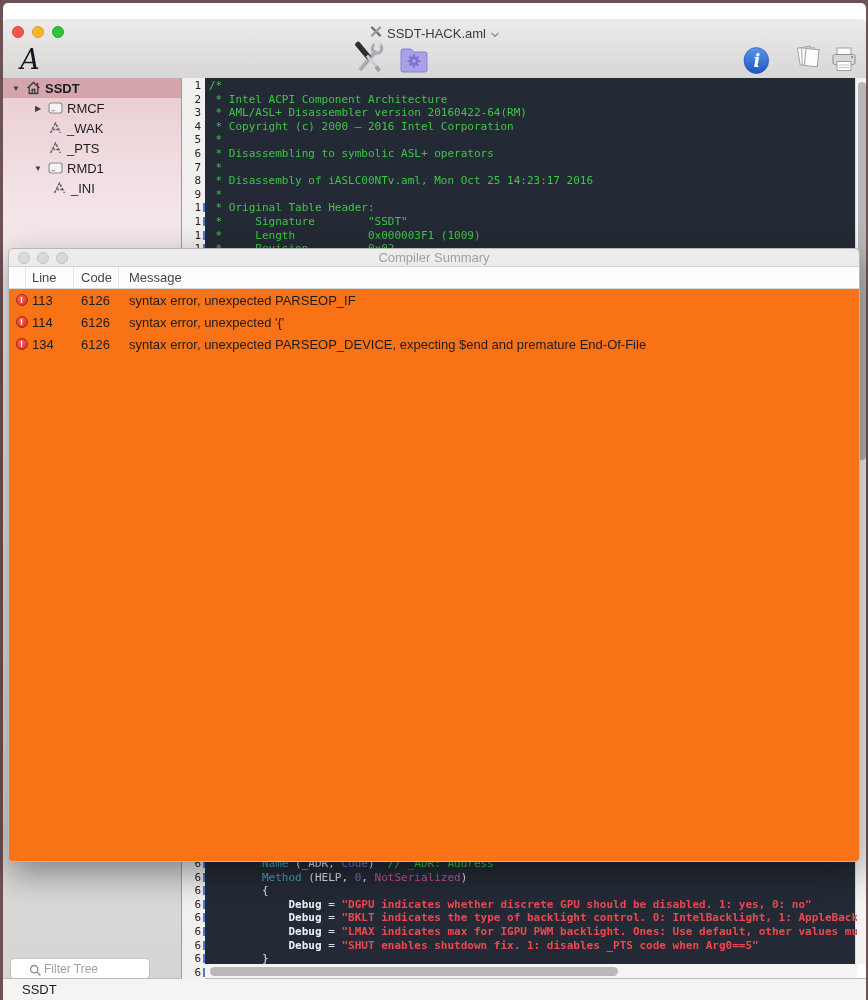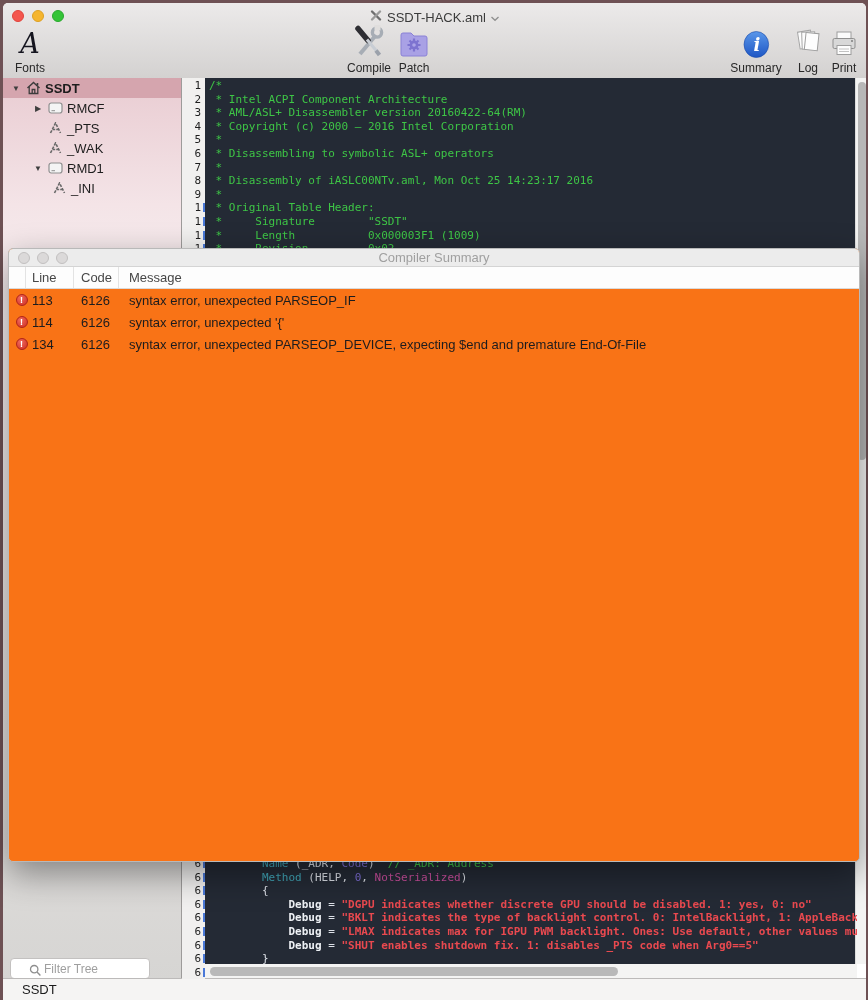--- a/index.html
+++ b/index.html
@@ -4,21 +4,21 @@
 <style>
   * { margin:0; padding:0; box-sizing:border-box; }
   html,body { width:868px; height:1000px; overflow:hidden; background:#6e5154;
     font-family:"Liberation Sans", sans-serif; }
   .screen { position:relative; width:868px; height:1000px; }
 
   
   .window { position:absolute; left:3px; top:3px; width:863px; height:997px;
     background:#fff; border-radius:5px 5px 0 0; overflow:hidden; }
 
-  .header { position:absolute; left:0; top:0; width:100%; height:80px;
+  .header { position:absolute; left:0; top:16px; width:100%; height:80px;
     background:linear-gradient(#eceaea,#d2d0cf); border-bottom:1px solid #a8a6a5;
     border-radius:5px 5px 0 0; }
   .lights { position:absolute; left:9px; top:7px; display:flex; gap:8px; }
   .light { width:12px; height:12px; border-radius:50%; }
   .light.red    { background:#f4564e; border:1px solid #e0443c; }
   .light.yellow { background:#f5b52f; border:1px solid #dda023; }
   .light.green  { background:#35c438; border:1px solid #2aa82e; }
   .titlegroup { position:absolute; left:50%; top:5px; transform:translateX(-50%);
     display:flex; align-items:center; gap:5px; }
   .wintitle { font-size:13px; color:#3b3b3b; white-space:nowrap; }
@@ -246,31 +246,31 @@
           <span class="tree-label">RMCF</span>
         </div>
         <div class="tree-row lvl1">
           <span class="disc"></span>
           <span class="tree-ic">
             <svg width="13" height="12" viewBox="0 0 13 12">
               <path d="M1.5 11 L6.5 1 L11.5 11" fill="none" stroke="#696969" stroke-width="1.6" stroke-dasharray="3 1.2"></path>
               <line x1="3.6" y1="7.6" x2="9.4" y2="7.6" stroke="#696969" stroke-width="1.5" stroke-dasharray="2.6 1"></line>
             </svg>
           </span>
-          <span class="tree-label">_PTS</span>
+          <span class="tree-label">_WAK</span>
         </div>
         <div class="tree-row lvl1">
           <span class="disc"></span>
           <span class="tree-ic">
             <svg width="13" height="12" viewBox="0 0 13 12">
               <path d="M1.5 11 L6.5 1 L11.5 11" fill="none" stroke="#696969" stroke-width="1.6" stroke-dasharray="3 1.2"></path>
               <line x1="3.6" y1="7.6" x2="9.4" y2="7.6" stroke="#696969" stroke-width="1.5" stroke-dasharray="2.6 1"></line>
             </svg>
           </span>
-          <span class="tree-label">_WAK</span>
+          <span class="tree-label">_PTS</span>
         </div>
         <div class="tree-row lvl1">
           <span class="disc">▼</span>
           <span class="tree-ic">
             <svg width="15" height="12">
               <rect x="1" y="1" width="13" height="10" rx="2.2" fill="#f4f4f4" stroke="#8f8f8f" stroke-width="1.2"></rect>
               <line x1="3.5" y1="8.6" x2="7" y2="8.6" stroke="#a2a2a2" stroke-width="1.1"></line>
             </svg>
           </span>
           <span class="tree-label">RMD1</span>

